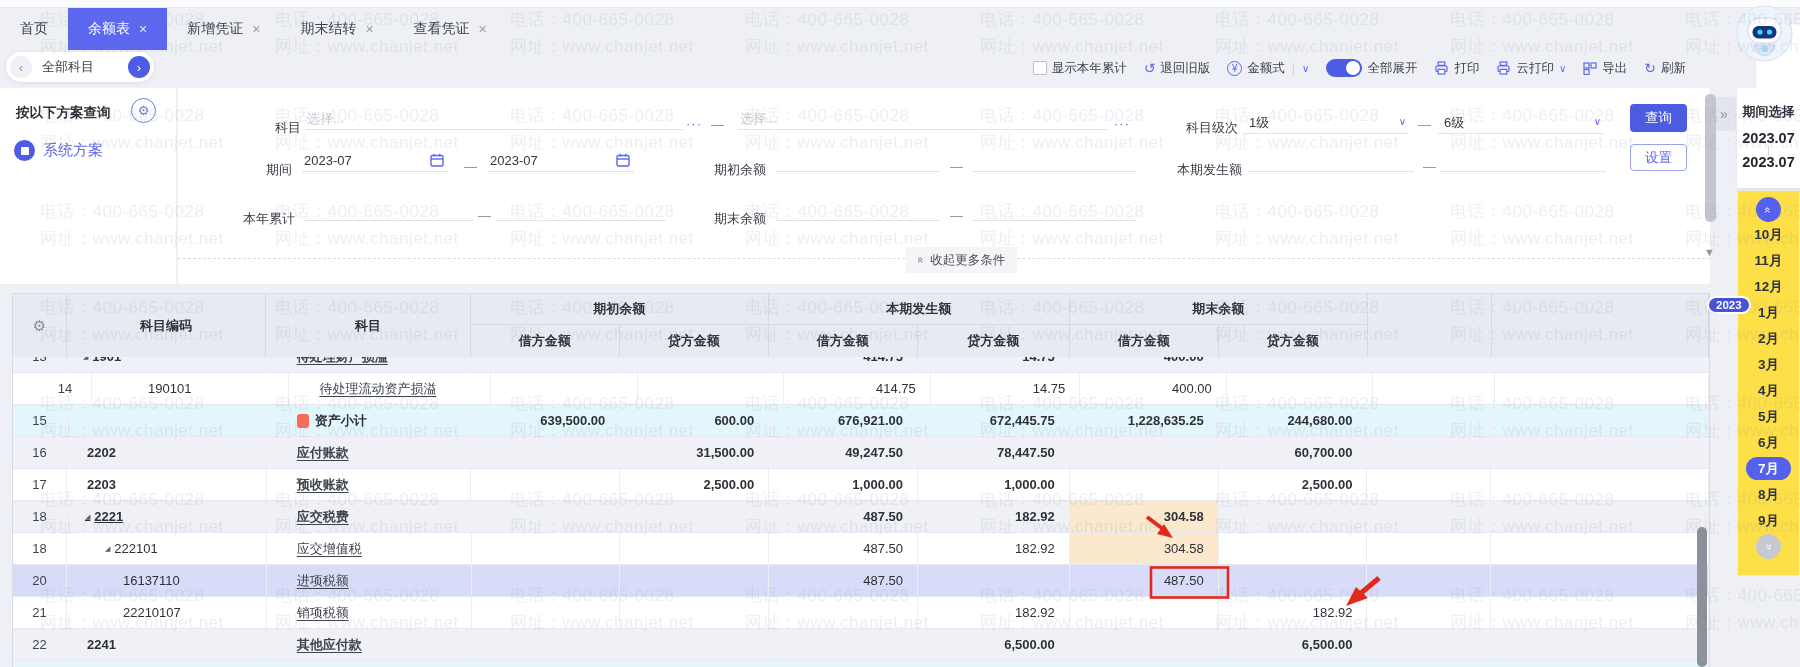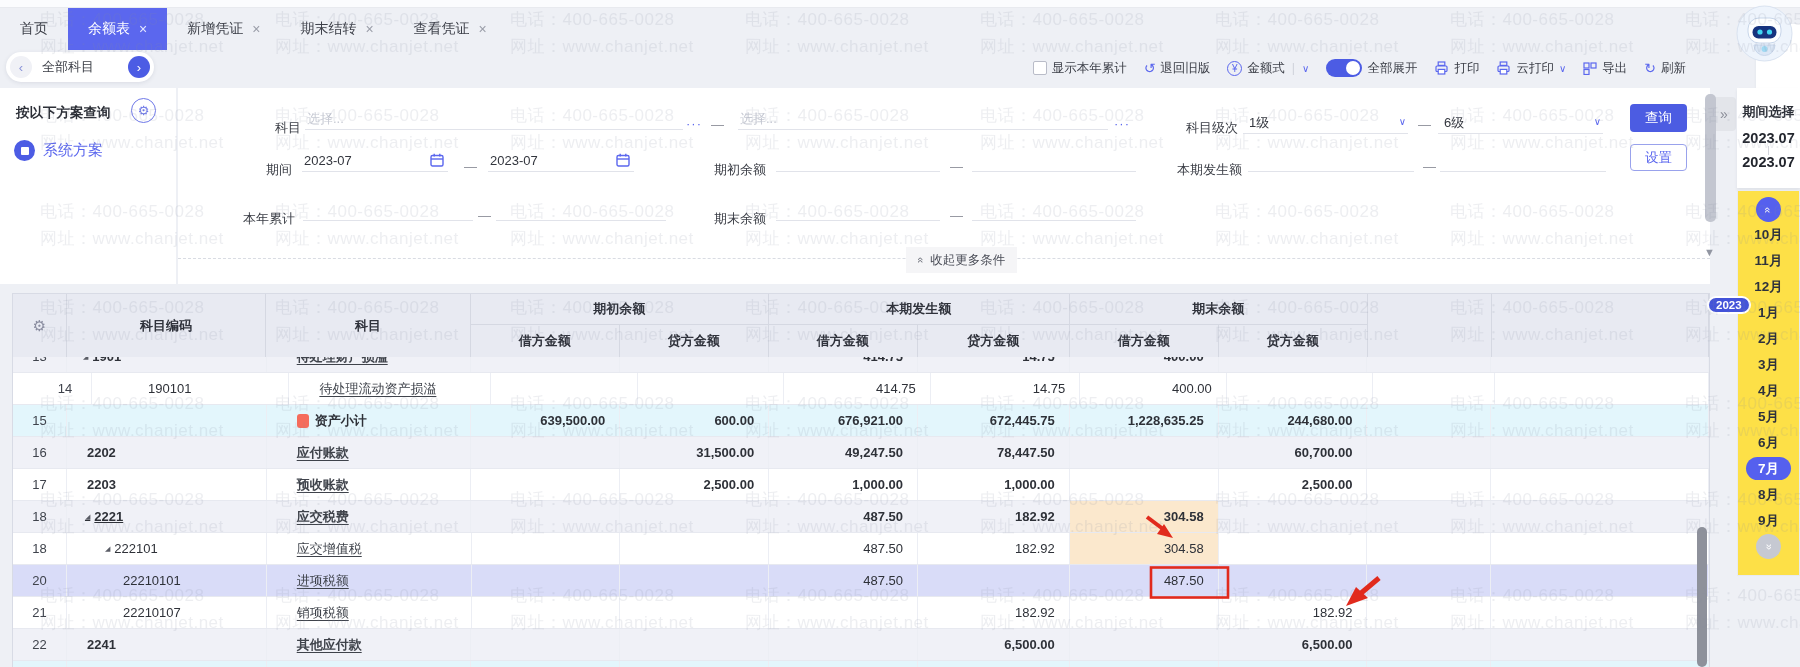--- a/index.html
+++ b/index.html
@@ -364,21 +364,21 @@
         </div>
         <div class="tcell money" style="width: 149px; font-weight: bold;">639,500.00</div>
         <div class="tcell money" style="width: 149px; font-weight: bold;">600.00</div>
         <div class="tcell money" style="width: 149px; font-weight: bold;">676,921.00</div>
         <div class="tcell money" style="width: 152px; font-weight: bold;">672,445.75</div>
         <div class="tcell money" style="width: 149px; font-weight: bold;">1,228,635.25</div>
         <div class="tcell money" style="width: 149px; font-weight: bold;">244,680.00</div>
         <div class="tcell" style="width: 124px;"></div>
         <div class="tcell" style="width: 218px;"></div>
       </div>
-      <div class="trow" style="background: rgb(240, 241, 247); justify-content: flex-end;">
+      <div class="trow" style="background: rgb(240, 241, 247);">
         <div class="tcell num" style="width: 54px;">16</div>
         <div class="tcell" style="width: 200px; padding-left: 20px;">
           <span style="font-weight: bold;">2202</span>
         </div>
         <div class="tcell" style="width: 205px; padding-left: 30px;">
           <span class="lnk" style="font-weight: bold;">应付账款</span>
         </div>
         <div class="tcell money" style="width: 149px; font-weight: bold;"></div>
         <div class="tcell money" style="width: 149px; font-weight: bold;">31,500.00</div>
         <div class="tcell money" style="width: 149px; font-weight: bold;">49,247.50</div>
@@ -437,21 +437,21 @@
         <div class="tcell money" style="width: 149px;">487.50</div>
         <div class="tcell money" style="width: 152px;">182.92</div>
         <div class="tcell money" style="width: 149px; background: rgb(251, 232, 205);">304.58</div>
         <div class="tcell money" style="width: 149px;"></div>
         <div class="tcell" style="width: 124px;"></div>
         <div class="tcell" style="width: 218px;"></div>
       </div>
       <div class="trow" style="background: rgb(217, 220, 248);">
         <div class="tcell num" style="width: 54px;">20</div>
         <div class="tcell" style="width: 200px; padding-left: 56px;">
-          <span>22210101</span>
+          <span>16137110</span>
         </div>
         <div class="tcell" style="width: 205px; padding-left: 30px;">
           <span class="lnk">进项税额</span>
         </div>
         <div class="tcell money" style="width: 149px;"></div>
         <div class="tcell money" style="width: 149px;"></div>
         <div class="tcell money" style="width: 149px;">487.50</div>
         <div class="tcell money" style="width: 152px;"></div>
         <div class="tcell money" style="width: 149px;">487.50</div>
         <div class="tcell money" style="width: 149px;"></div>

